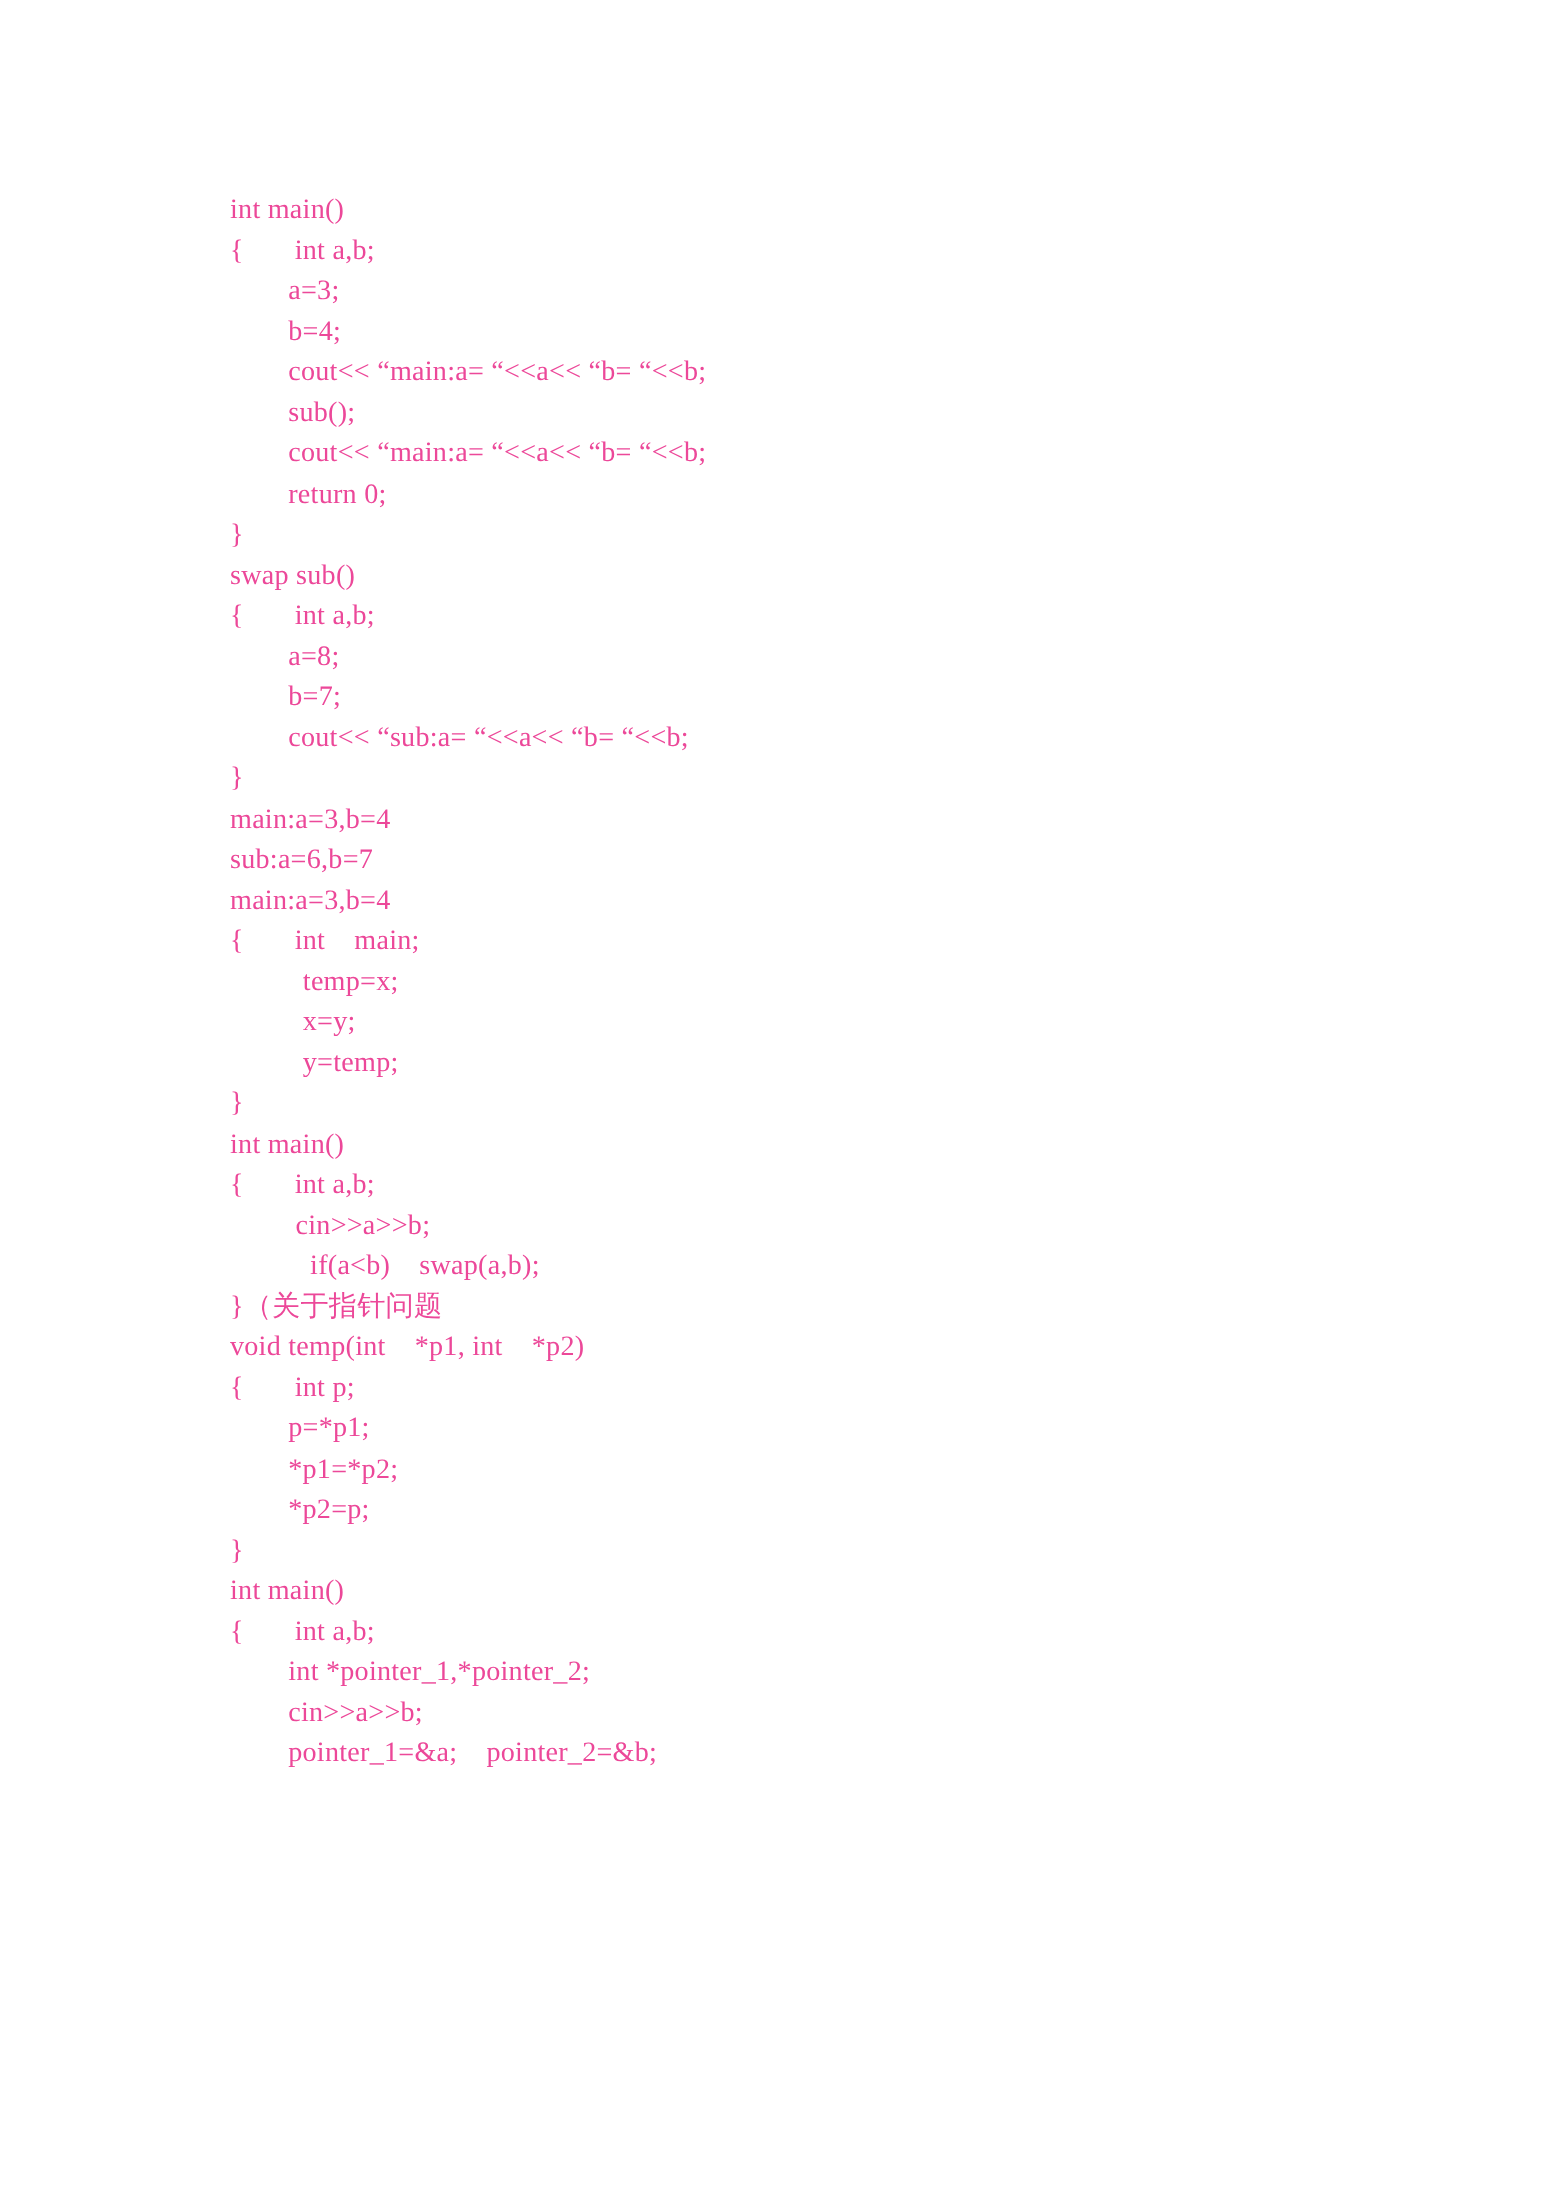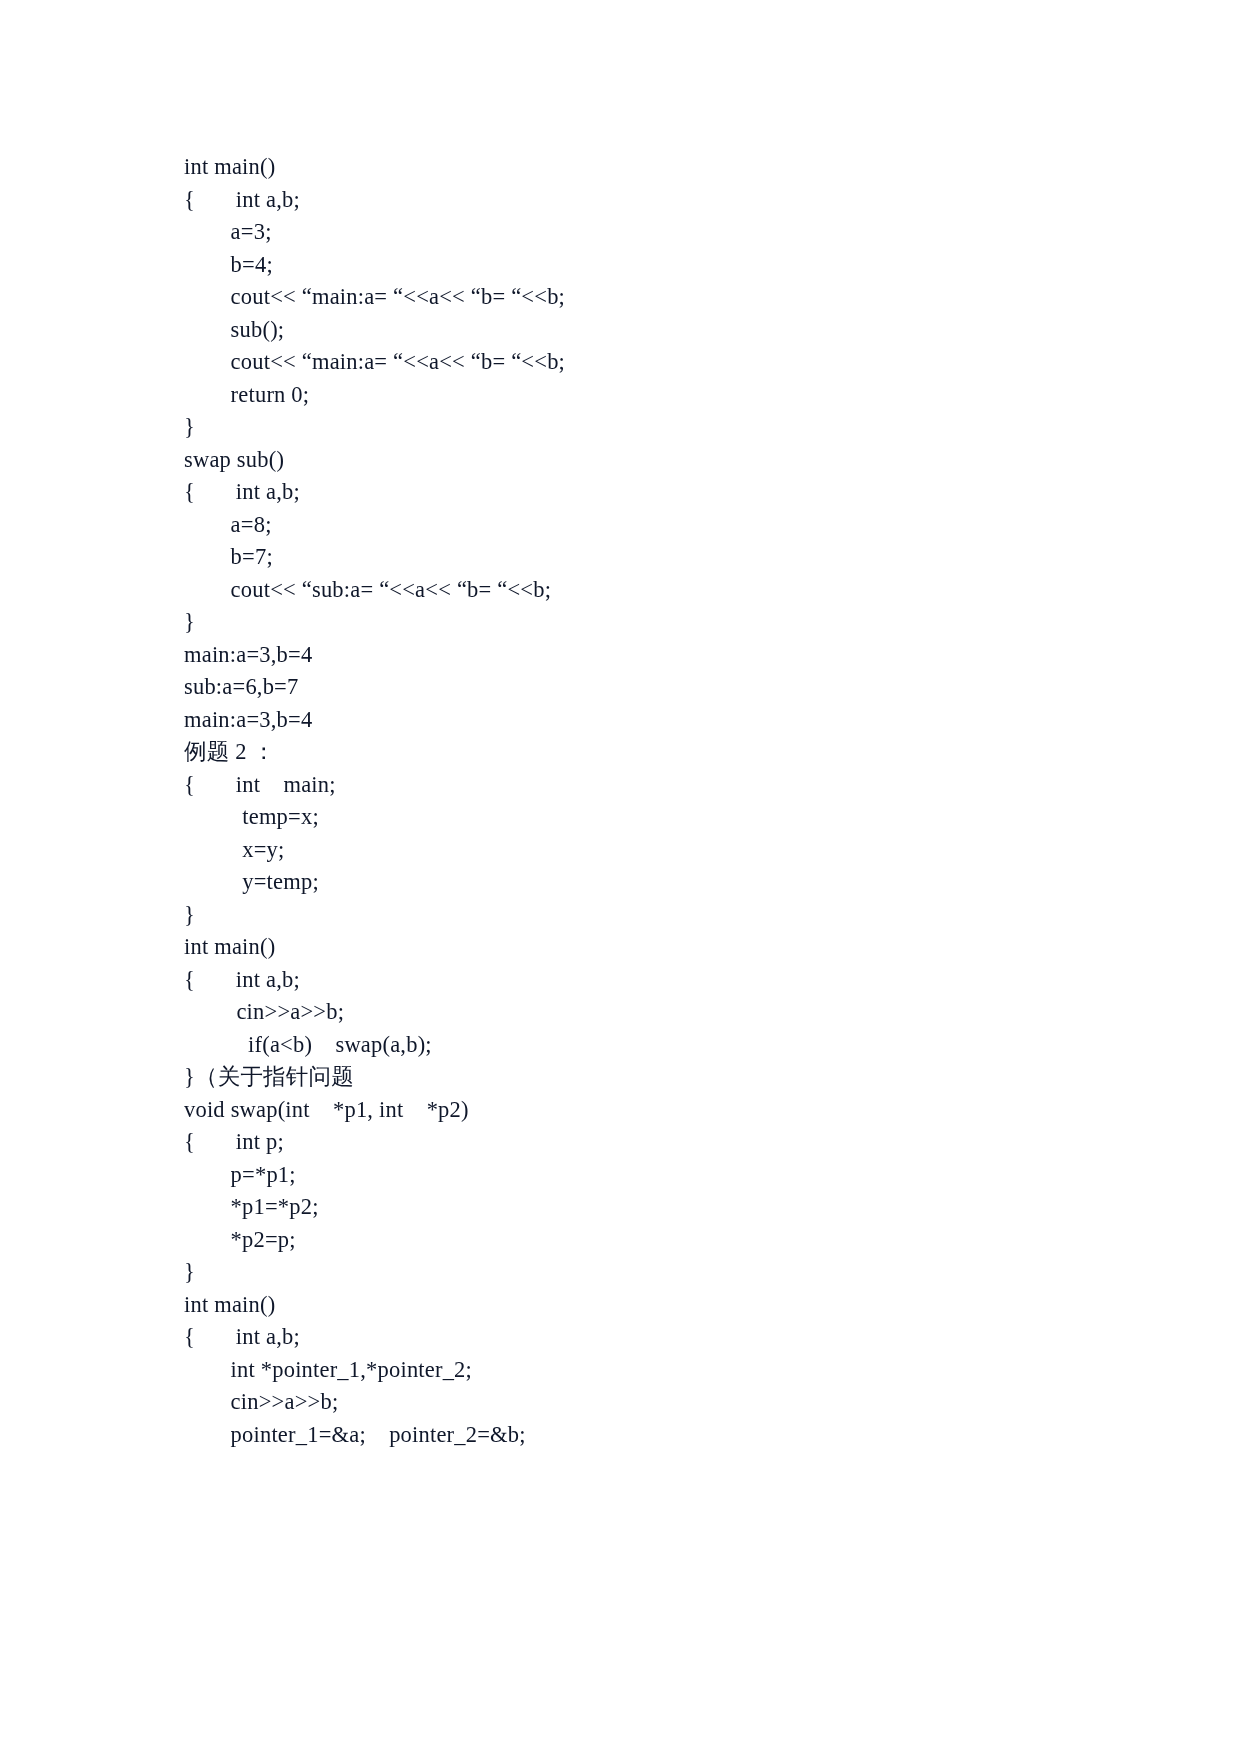--- a/index.html
+++ b/index.html
@@ -17,21 +17,21 @@
   .content {
     position: absolute;
     left: 184px;
     top: 151px;
     right: 40px;
   }
   .line {
     font-size: 22.5px;
     line-height: 32.5px;
     white-space: pre;
-    color: #0f172a;
+    color: #ec4899;
     letter-spacing: 0.2px;
   }
 </style>
 </head>
 <body>
 
 <div class="page">
   <div class="content" style="color: rgb(27, 27, 27);">
       <div class="line">int main()</div>
       <div class="line">{       int a,b;</div>
@@ -44,32 +44,31 @@
       <div class="line">}</div>
       <div class="line">swap sub()</div>
       <div class="line">{       int a,b;</div>
       <div class="line">        a=8;</div>
       <div class="line">        b=7;</div>
       <div class="line">        cout&lt;&lt; “sub:a= “&lt;&lt;a&lt;&lt; “b= “&lt;&lt;b;</div>
       <div class="line">}</div>
       <div class="line">main:a=3,b=4</div>
       <div class="line">sub:a=6,b=7</div>
       <div class="line">main:a=3,b=4</div>
-      <div class="line">例题 2 ：</div>
       <div class="line">{       int    main;</div>
       <div class="line">          temp=x;</div>
       <div class="line">          x=y;</div>
       <div class="line">          y=temp;</div>
       <div class="line">}</div>
       <div class="line">int main()</div>
       <div class="line">{       int a,b;</div>
       <div class="line">         cin&gt;&gt;a&gt;&gt;b;</div>
       <div class="line">           if(a&lt;b)    swap(a,b);</div>
       <div class="line">}（关于指针问题</div>
-      <div class="line">void swap(int    *p1, int    *p2)</div>
+      <div class="line">void temp(int    *p1, int    *p2)</div>
       <div class="line">{       int p;</div>
       <div class="line">        p=*p1;</div>
       <div class="line">        *p1=*p2;</div>
       <div class="line">        *p2=p;</div>
       <div class="line">}</div>
       <div class="line">int main()</div>
       <div class="line">{       int a,b;</div>
       <div class="line">        int *pointer_1,*pointer_2;</div>
       <div class="line">        cin&gt;&gt;a&gt;&gt;b;</div>
       <div class="line">        pointer_1=&amp;a;    pointer_2=&amp;b;</div>

